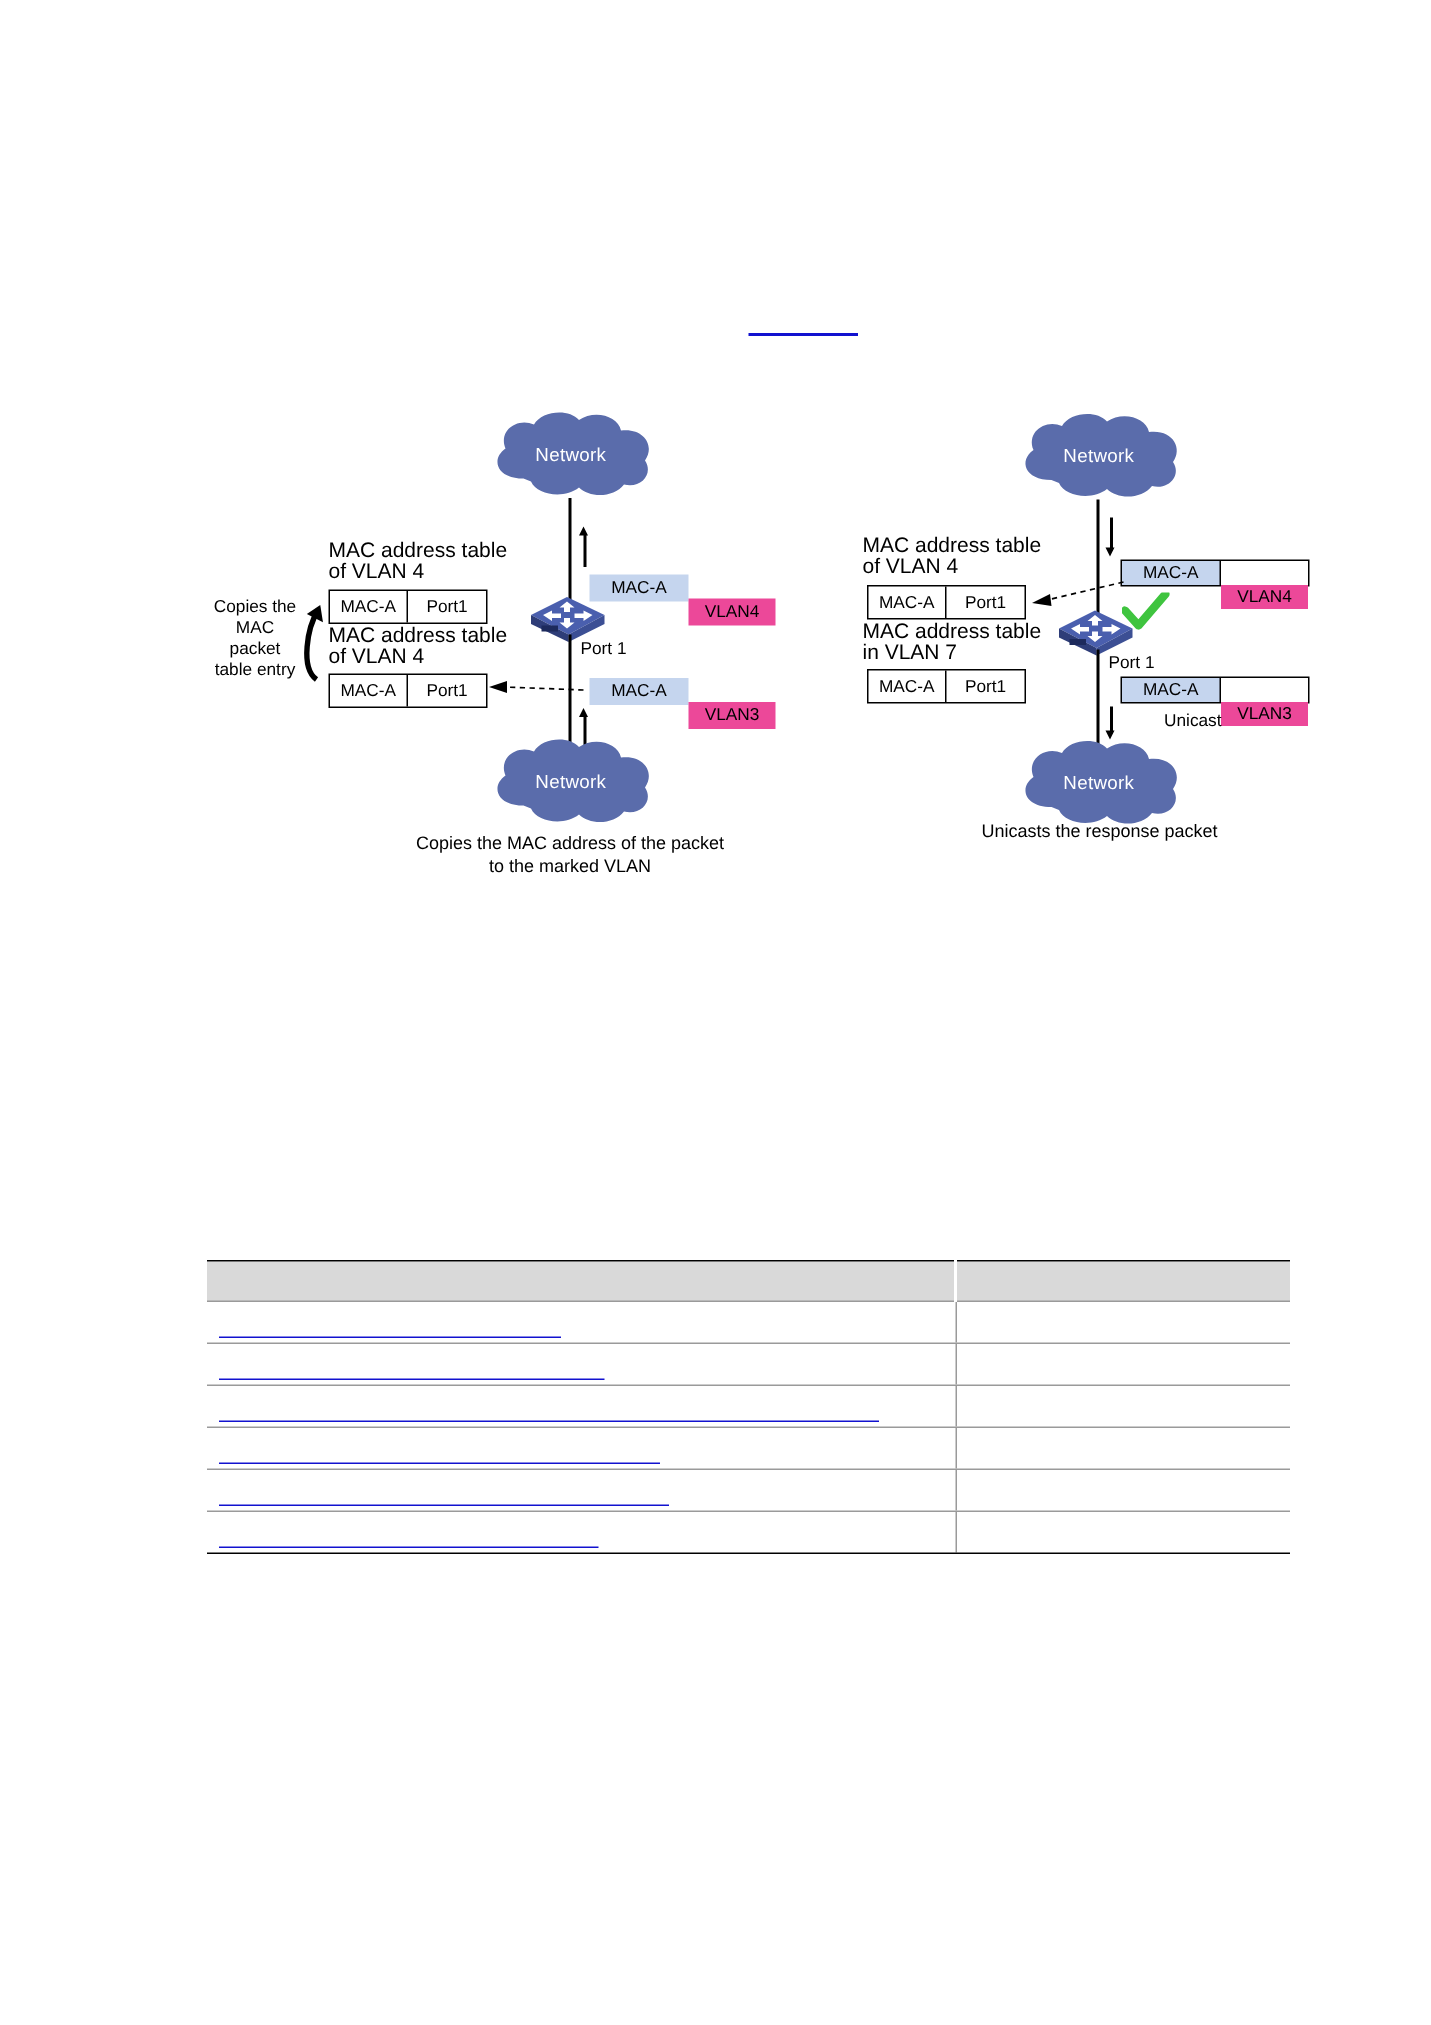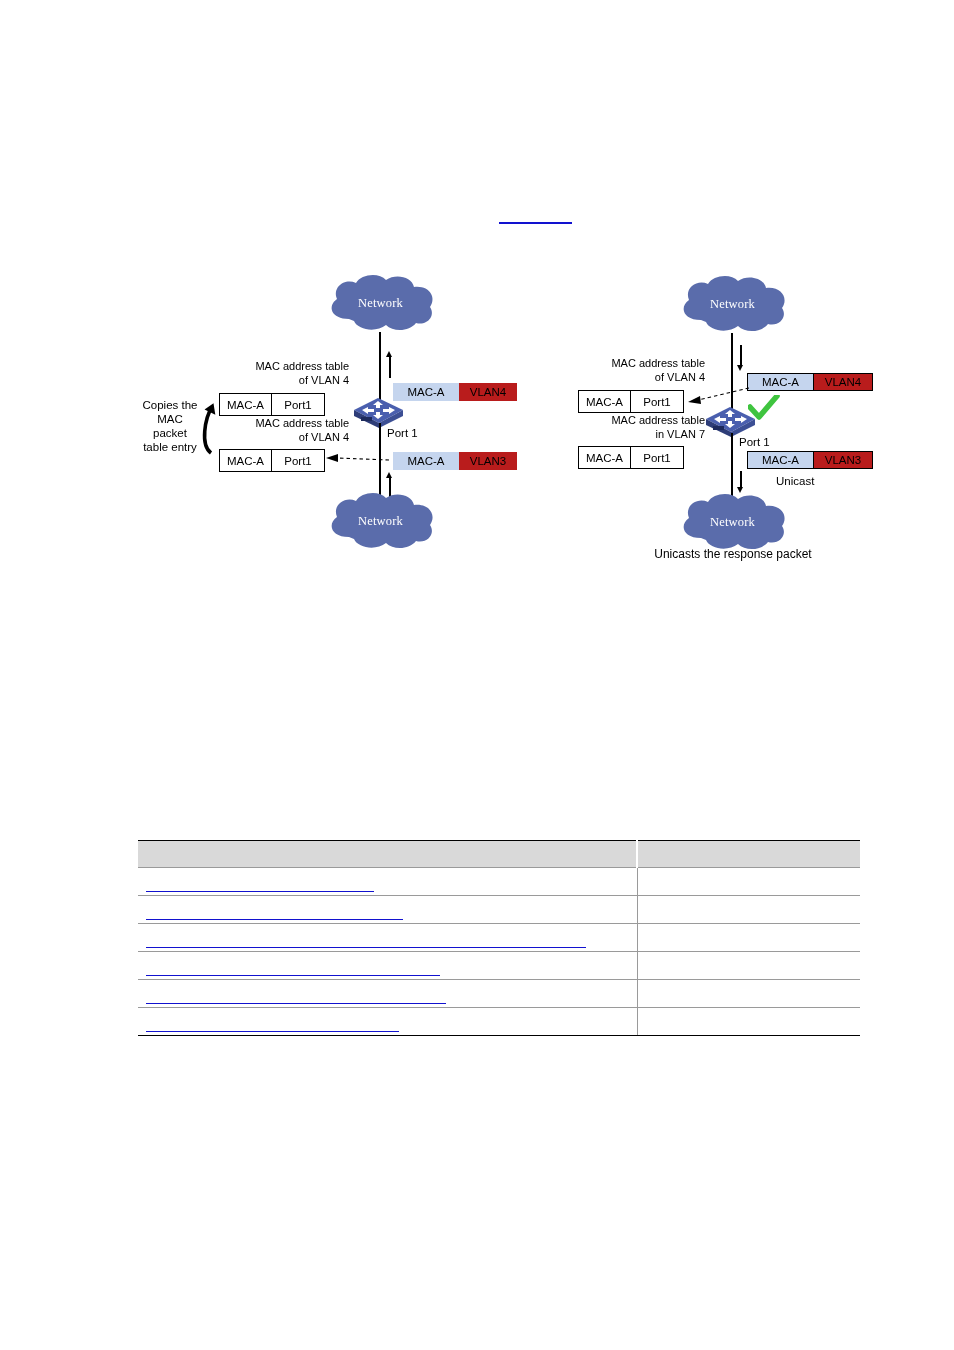--- a/index.html
+++ b/index.html
@@ -41,21 +41,20 @@
   }
 
   
   .cloud {
     position: absolute;
     color: #ffffff;
     font-size: 12.5px;
     display: flex;
     align-items: center;
     justify-content: center;
-    font-family: Liberation Serif, serif;
   }
   .cloud svg { position: absolute; left: 0; top: 0; }
   .cloud span { position: relative; z-index: 2; letter-spacing: .2px; }
 
   
   .vline {
     position: absolute;
     width: 2px;
     background: #000000;
   }
@@ -71,24 +70,24 @@
   .arrow-dn { border-top: 6px solid #000; }
   .arrow-stem {
     position: absolute;
     width: 1.6px;
     background: #000;
   }
 
   
   .mt-caption {
     position: absolute;
-    font-size: 11px;
+    font-size: 14px;
     line-height: 13.5px;
     white-space: nowrap;
-    text-align: right;
+    text-align: left;
   }
   .mac-table {
     position: absolute;
     display: flex;
     border: 1.6px solid #000000;
     background: #ffffff;
     height: 21px;
   }
   .mac-table .cell {
     display: flex;
@@ -110,21 +109,21 @@
   }
   .packet .seg {
     display: flex;
     align-items: center;
     justify-content: center;
     font-size: 11.5px;
     box-sizing: border-box;
     height: 100%;
   }
   .packet .seg.left  { width: 66px; background: #c5d5ee; }
-  .packet .seg.right { width: 58px; background: #b91c1c; }
+  .packet .seg.right { width: 58px; background: #ec4899; margin-top: 16px; }
   .packet.bordered { border: 1.4px solid #000000; }
   .packet.bordered .seg.left { border-right: 1.4px solid #000000; }
 
   
   .lbl {
     position: absolute;
     font-size: 11.5px;
     white-space: nowrap;
   }
   .lbl.multi { line-height: 14px; white-space: normal; }
@@ -278,20 +277,24 @@
 
     <svg class="connector" width="520" height="340">
 
       <path d="M211 198 C200 190 205 163 212 152" stroke="#000" stroke-width="3.6" fill="none"></path>
       <polygon points="212,148 218,158 206,157" fill="#000" transform="rotate(22 212 152)"></polygon>
 
       <path d="M389 205 L336 203" stroke="#000" stroke-width="1.1" fill="none" stroke-dasharray="3.5,3"></path>
       <polygon points="326,203 338,199 338,207" fill="#000"></polygon>
     </svg>
 
+    <div class="fig-caption" style="left:255px;top:300px;width:250px;">
+      <div>Copies the MAC address of the packet</div>
+      <div>to the marked VLAN</div>
+    </div>
   </div>
 
   <div class="abs" style="left:520px;top:0;width:434px;height:340px;">
 
     <div class="cloud" style="left:155px;top:18px;width:115px;height:62px;">
       <svg width="115" height="62" viewBox="0 0 115 62">
         <path d="M26 47 C8 47 4 34 14 27 C9 15 22 6 33 11 C38 2 56 0 63 8
                  C73 1 89 5 91 15 C106 13 114 25 107 35 C113 44 104 54 93 51
                  C86 60 70 60 63 53 C53 61 35 58 31 49 Z" fill="#5a6cab"></path>
       </svg>

